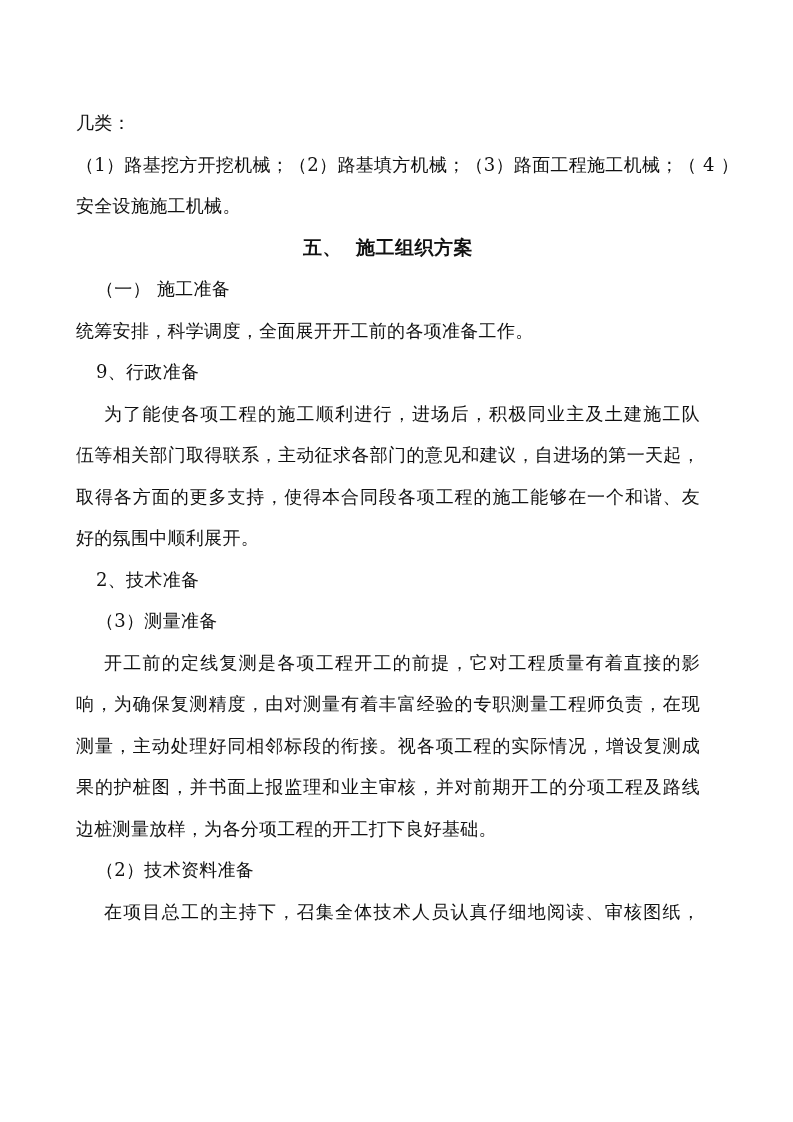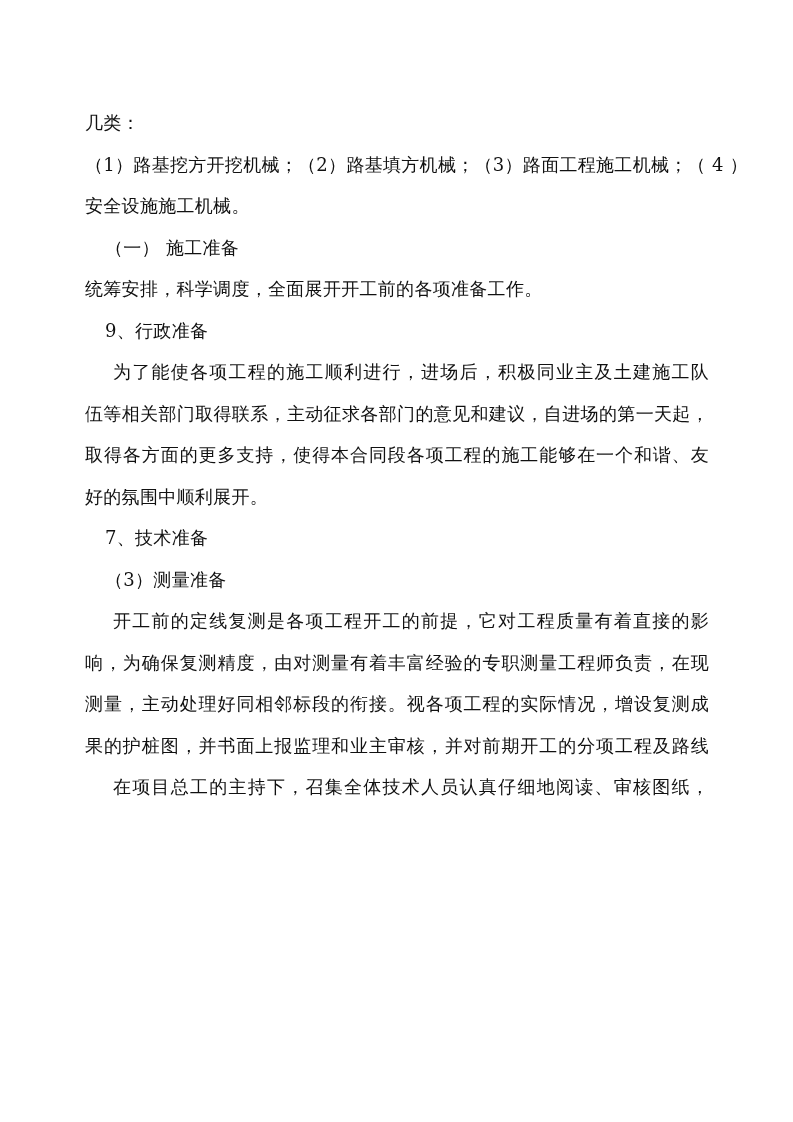--- a/index.html
+++ b/index.html
@@ -10,21 +10,21 @@
     body {
       width: 793px;
       height: 1122px;
       position: relative;
       overflow: hidden;
       font-family: "DejaVu Serif", "Liberation Serif", serif;
       color: #111111;
     }
     .page {
       position: absolute;
-      left: 85px;
+      left: 76px;
       top: 102px;
       width: 624px;
     }
     .line {
       font-size: 18px;
       line-height: 41.5px;
       height: 41.5px;
       white-space: nowrap;
       letter-spacing: 0.3px;
     }
@@ -46,31 +46,36 @@
     .heading .num { margin-right: 14px; }
   </style>
 </head>
 <body>
 
 <div class="page">
   <div class="line">几类：</div>
   <div class="line justify">（1）路基挖方开挖机械；（2）路基填方机械；（3）路面工程施工机械；（ 4 ）</div>
   <div class="line">安全设施施工机械。</div>
 
+  <div class="heading">
+    <span class="num">五、</span><span>施工组织方案</span>
+  </div>
 
   <div class="line indent2">（一） 施工准备</div>
   <div class="line">统筹安排，科学调度，全面展开开工前的各项准备工作。</div>
 
   <div class="line indent2">9、行政准备</div>
   <div class="line indent1 justify">为了能使各项工程的施工顺利进行，进场后，积极同业主及土建施工队</div>
   <div class="line justify">伍等相关部门取得联系，主动征求各部门的意见和建议，自进场的第一天起，</div>
   <div class="line justify">取得各方面的更多支持，使得本合同段各项工程的施工能够在一个和谐、友</div>
   <div class="line">好的氛围中顺利展开。</div>
 
-  <div class="line indent2">7、技术准备</div>
+  <div class="line indent2">2、技术准备</div>
   <div class="line indent2">（3）测量准备</div>
   <div class="line indent1 justify">开工前的定线复测是各项工程开工的前提，它对工程质量有着直接的影</div>
   <div class="line justify">响，为确保复测精度，由对测量有着丰富经验的专职测量工程师负责，在现</div>
   <div class="line justify">测量，主动处理好同相邻标段的衔接。视各项工程的实际情况，增设复测成</div>
   <div class="line justify">果的护桩图，并书面上报监理和业主审核，并对前期开工的分项工程及路线</div>
+  <div class="line">边桩测量放样，为各分项工程的开工打下良好基础。</div>
 
+  <div class="line indent2">（2）技术资料准备</div>
   <div class="line indent1 justify">在项目总工的主持下，召集全体技术人员认真仔细地阅读、审核图纸，</div>
 </div>
 
 </body></html>

